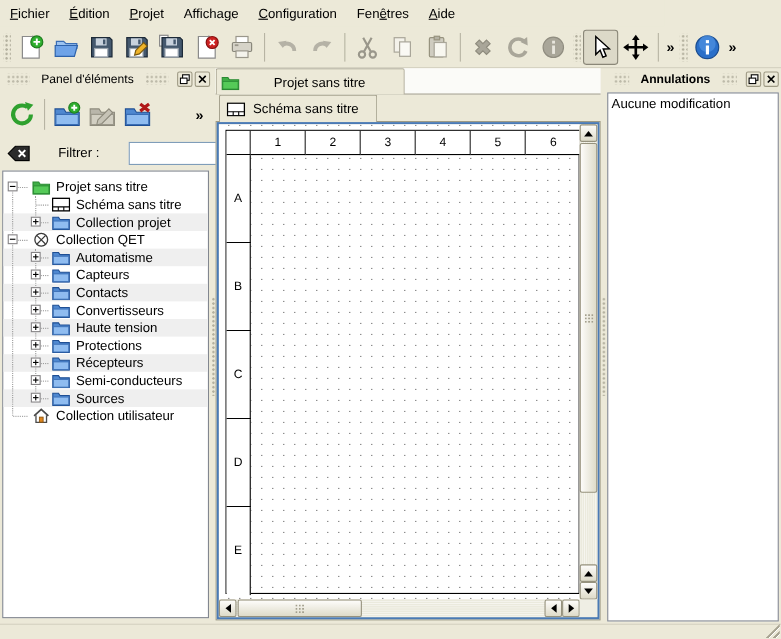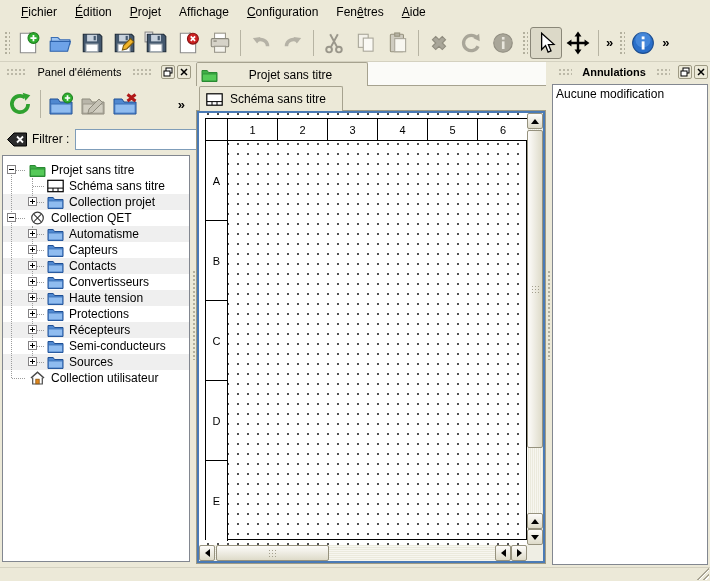--- a/index.html
+++ b/index.html
@@ -2,21 +2,21 @@
 <html><head>
 <meta charset="utf-8">
 <style>
   * { margin:0; padding:0; box-sizing:border-box; }
   html,body { width:710px; height:581px; }
   body { font-family:"Liberation Sans","DejaVu Sans",sans-serif; font-size:12px; color:#000; }
   #app { position:relative; width:710px; height:581px; background:#ece9d8; overflow:hidden; }
 
   
   .menubar { position:absolute; left:0; top:0; width:604px; height:24px;
-             display:flex; align-items:center; padding-left:12px; background:#ece9d8; }
+             display:flex; align-items:center; padding-left:0; background:#ece9d8; }
   .menu-item { padding:4px 9px; cursor:default; white-space:nowrap; }
   .menu-item .accel { text-decoration:underline; }
 
   
   .toolbar { position:absolute; left:0; top:24px; width:710px; height:38px;
              display:flex; align-items:center; background:#ece9d8;
              border-bottom:1px solid #d4d1c0; padding-left:1px; }
   .tb-grip { width:7px; height:26px; margin:0 2px;
              background-image:radial-gradient(circle,#b3b09e 1px,rgba(0,0,0,0) 1.2px);
              background-size:4px 4px; background-position:1px 1px; }
@@ -44,21 +44,21 @@
   .left-dock .dock-header { left:0; right:0; top:0; }
   .ltoolbar { position:absolute; left:0; top:22px; right:0; height:40px;
               display:flex; align-items:center; padding-left:4px; }
   .lbtn { width:32px; height:32px; border:0; background:transparent; display:flex;
           align-items:center; justify-content:center; padding:0; }
   .lbtn svg { width:26px; height:26px; }
   .l-sep { width:1px; height:28px; background:#b7b4a3; margin:0 4px; }
   .l-chev { margin-left:auto; margin-right:6px; font-weight:bold; font-size:13px;
             background:none; border:0; }
   .filter-row { position:absolute; left:0; top:64px; right:0; height:26px;
-                display:flex; align-items:center; padding-left:6px; }
+                display:flex; align-items:center; padding-left:6px;gap:21px; }
   .filter-clear { width:24px; height:18px; border:0; background:transparent; padding:0;
                   display:flex; align-items:center; }
   .filter-clear svg { width:22px; height:15px; }
   .filter-label { margin:0 6px 0 4px; white-space:nowrap; }
   .filter-input { flex:1; margin-right:5px; height:21px; border:1px solid #7f9db9;
                   background:#fff; font:inherit; padding:1px 3px; }
 
   .tree { position:absolute; left:2px; top:93px; right:1px; bottom:5px;
           background:#fff; border:1px solid #828790; overflow:hidden; padding-top:6px; }
   .trow { position:relative; height:16px; }

